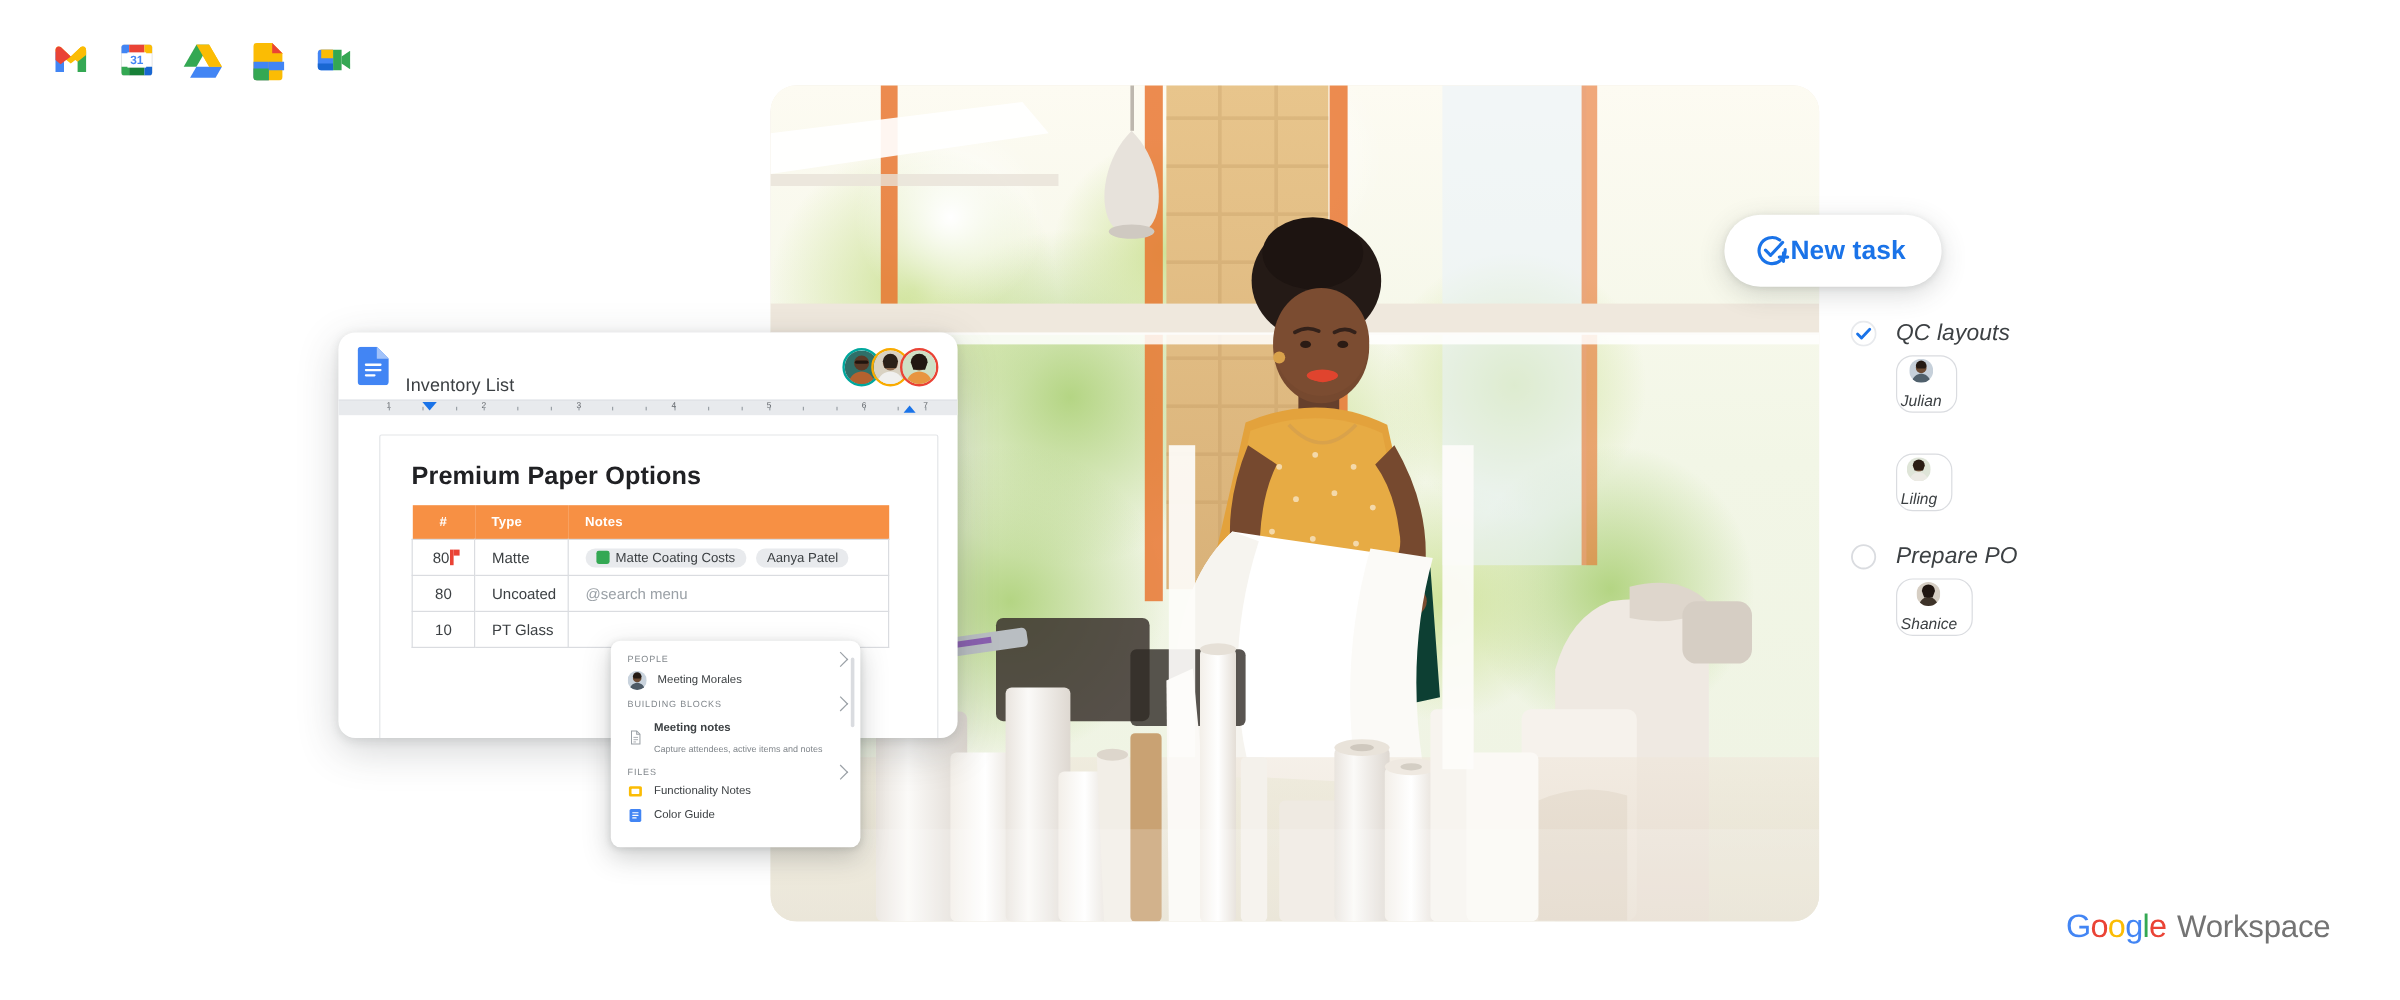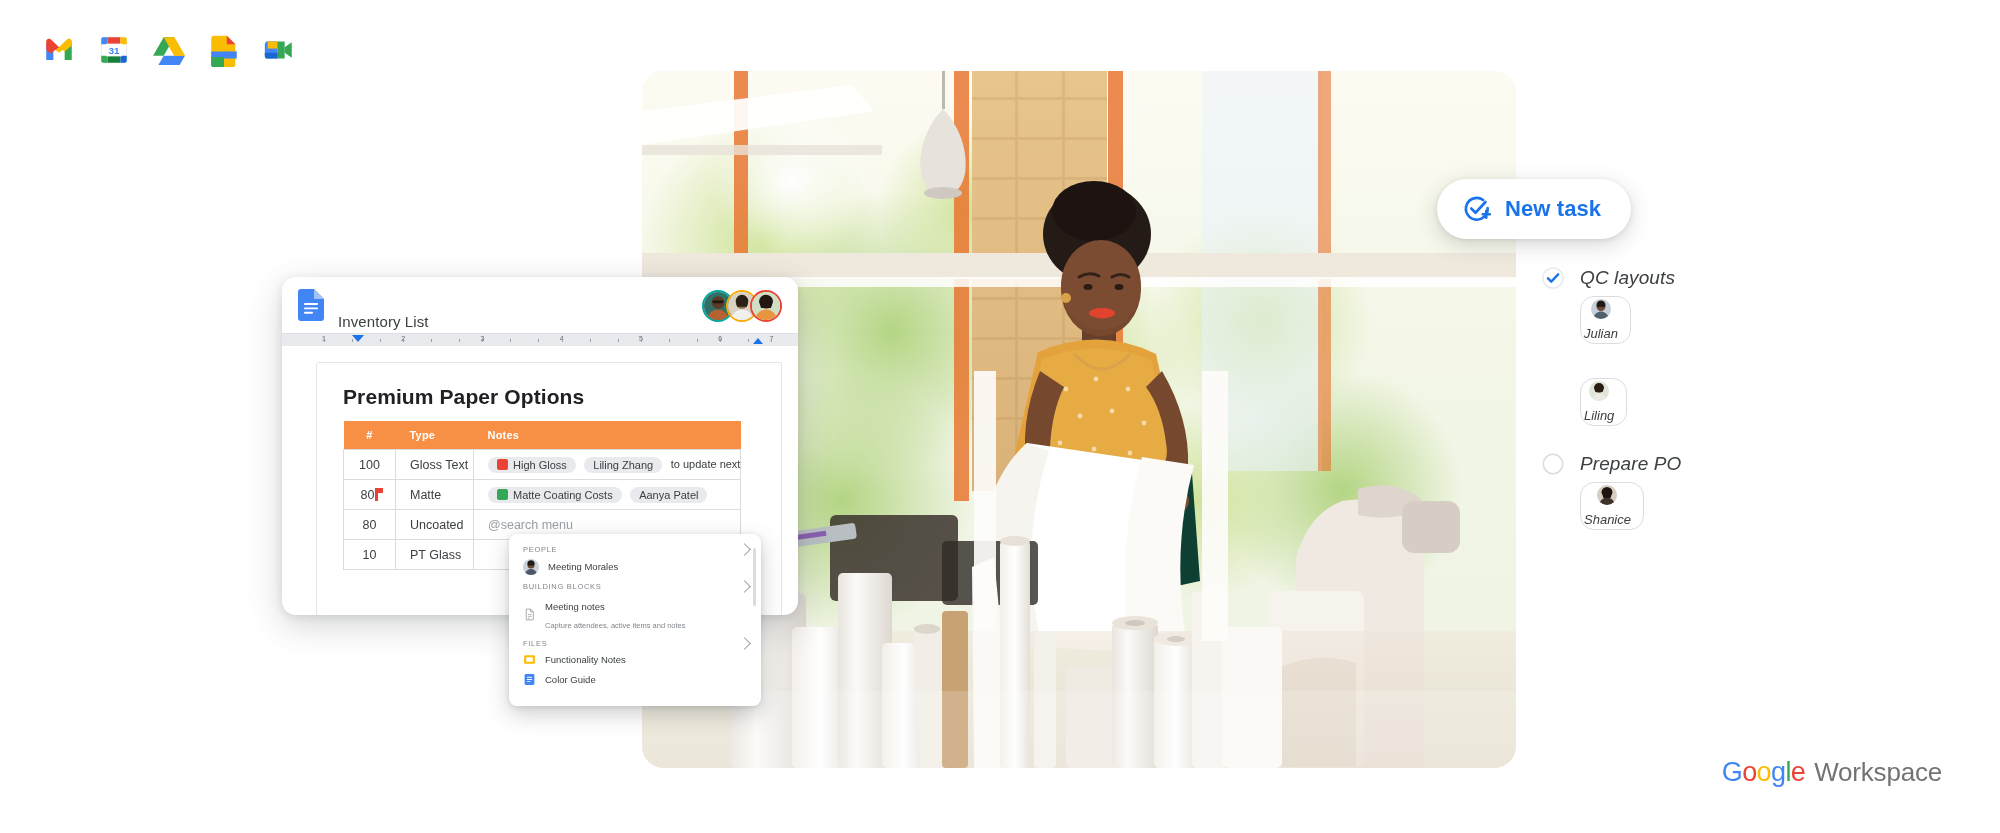--- a/index.html
+++ b/index.html
@@ -97,44 +97,44 @@
   }
   .chip .mini { width: 11px; height: 11px; border-radius: 2px; display: block; flex: none; }
   .mini.pdf { background: #ea4335; }
   .mini.sheet { background: #34a853; }
   .plain-note { font-size: 11px; color: #3c4043; }
   .placeholder-at { color: #9aa0a6; font-size: 12.5px; }
 
   
   .at-menu {
     position: absolute; left: 509px; top: 534px;
-    width: 252px; height: 172px;
+    width: 208px; height: 172px;
     background: #fff; border-radius: 8px;
     box-shadow: 0 8px 22px rgba(60,64,67,.26), 0 1px 5px rgba(60,64,67,.15);
     padding: 8px 0 6px 0; overflow: hidden;
   }
   .at-section {
     display: flex; align-items: center; justify-content: space-between;
     padding: 3px 12px 2px 14px;
   }
   .at-section .lbl { font-size: 7.5px; letter-spacing: .7px; color: #80868b; }
   .chev { width: 9px; height: 9px; border-right: 1.4px solid #9aa0a6; border-top: 1.4px solid #9aa0a6; transform: rotate(45deg); }
   .at-item { display: flex; align-items: center; gap: 9px; padding: 3px 14px 4px 14px; }
   .at-item .ttl { font-size: 9.5px; color: #3c4043; line-height: 1.25; }
-  .at-item .ttl.b { font-weight: normal; }
+  .at-item .ttl.b { font-weight: bold; }
   .at-item .sub { font-size: 7.5px; color: #80868b; line-height: 1.3; }
   .at-avatar { width: 16px; height: 16px; border-radius: 50%; overflow: hidden; flex: none; }
   .at-avatar svg { display: block; width: 100%; height: 100%; }
   .at-file-icon { width: 13px; height: 13px; flex: none; }
   .at-scroll { position: absolute; right: 5px; top: 14px; width: 3px; height: 58px; background: #dadce0; border-radius: 2px; }
 
   
   .new-task {
     position: absolute; left: 1437px; top: 179px;
-    display: flex; align-items: center; gap: 13px;
+    display: flex; align-items: center; 
     background: #ffffff; border-radius: 30px;
     padding: 15px 30px 15px 25px;
     box-shadow: 0 6px 22px rgba(60,64,67,.20), 0 1px 5px rgba(60,64,67,.12);
   }
   .new-task .label { font-size: 22px; font-weight: bold; color: #1a73e8; letter-spacing: .1px; }
 
   
   .task-list { position: absolute; left: 1542px; top: 267px; width: 330px; }
   .task { margin-bottom: 27px; font-style: italic; }
   .task-row { display: flex; align-items: center; gap: 16px; }
@@ -488,34 +488,20 @@
       <table class="paper">
         <thead>
           <tr>
             <th class="c-num">#</th>
             <th class="c-type">Type</th>
             <th>Notes</th>
           </tr>
         </thead>
         <tbody>
           <tr>
-            <td class="c-num">100</td>
-            <td>Gloss Text</td>
-            <td>
-              <span class="chip">
-                <span class="mini pdf"></span>
-                <span>High Gloss</span>
-              </span>
-              <span class="chip">
-                <span>Liling Zhang</span>
-              </span>
-              <span class="plain-note">to update next</span>
-            </td>
-          </tr>
-          <tr>
             <td class="c-num">
               <span>80</span><span class="cursor-flag"></span>
             </td>
             <td>Matte</td>
             <td>
               <span class="chip">
                 <span class="mini sheet"></span>
                 <span>Matte Coating Costs</span>
               </span>
               <span class="chip">

